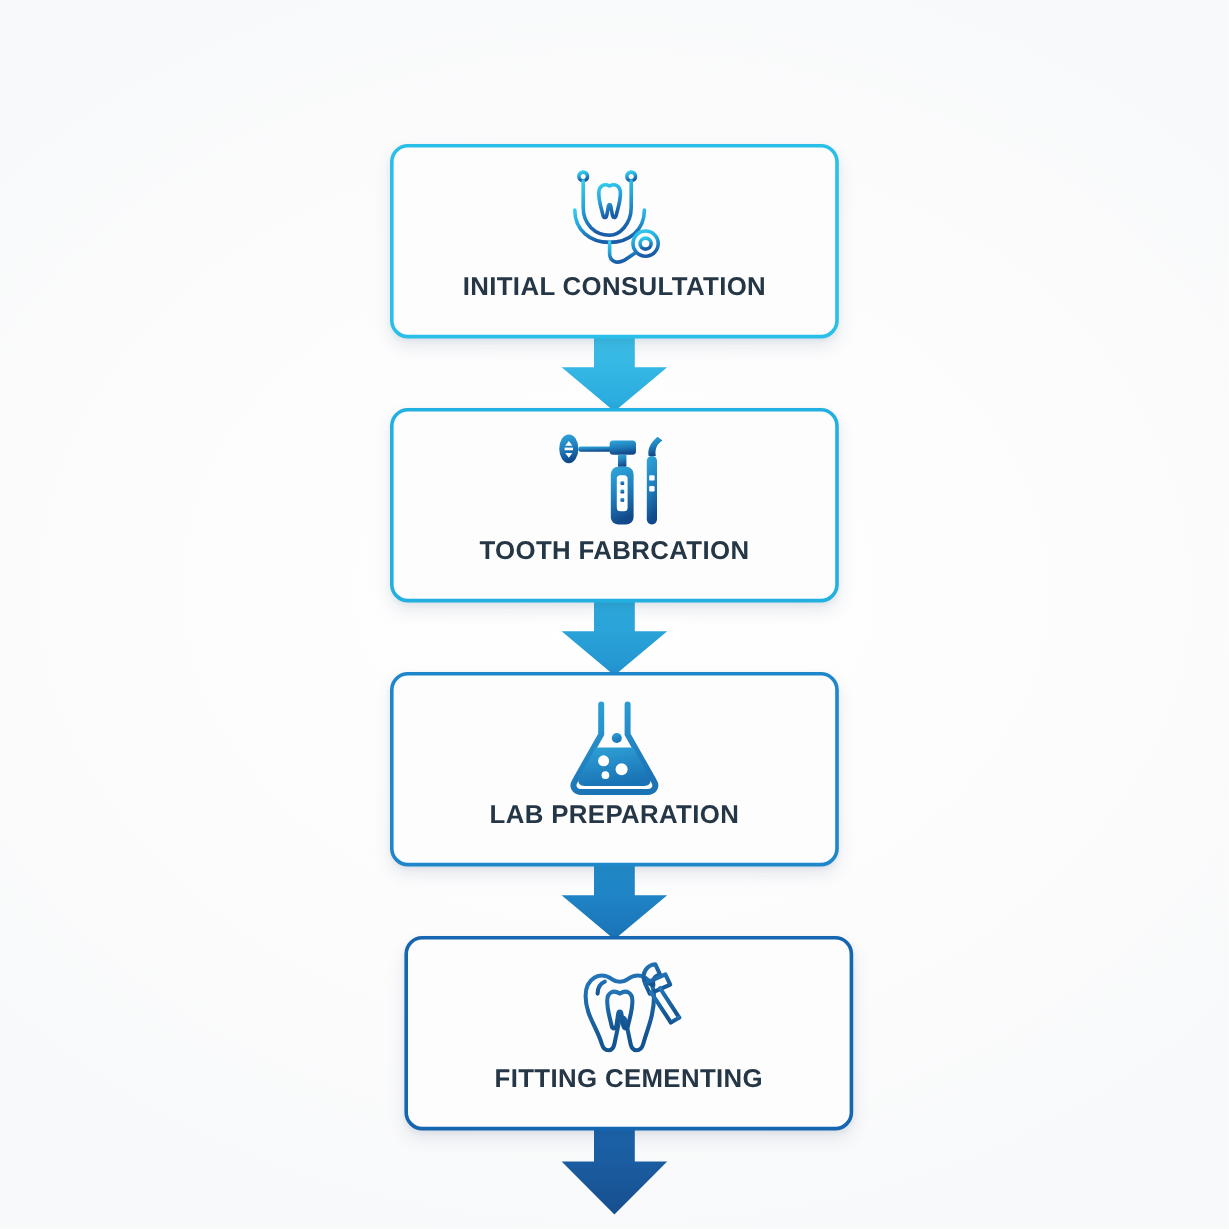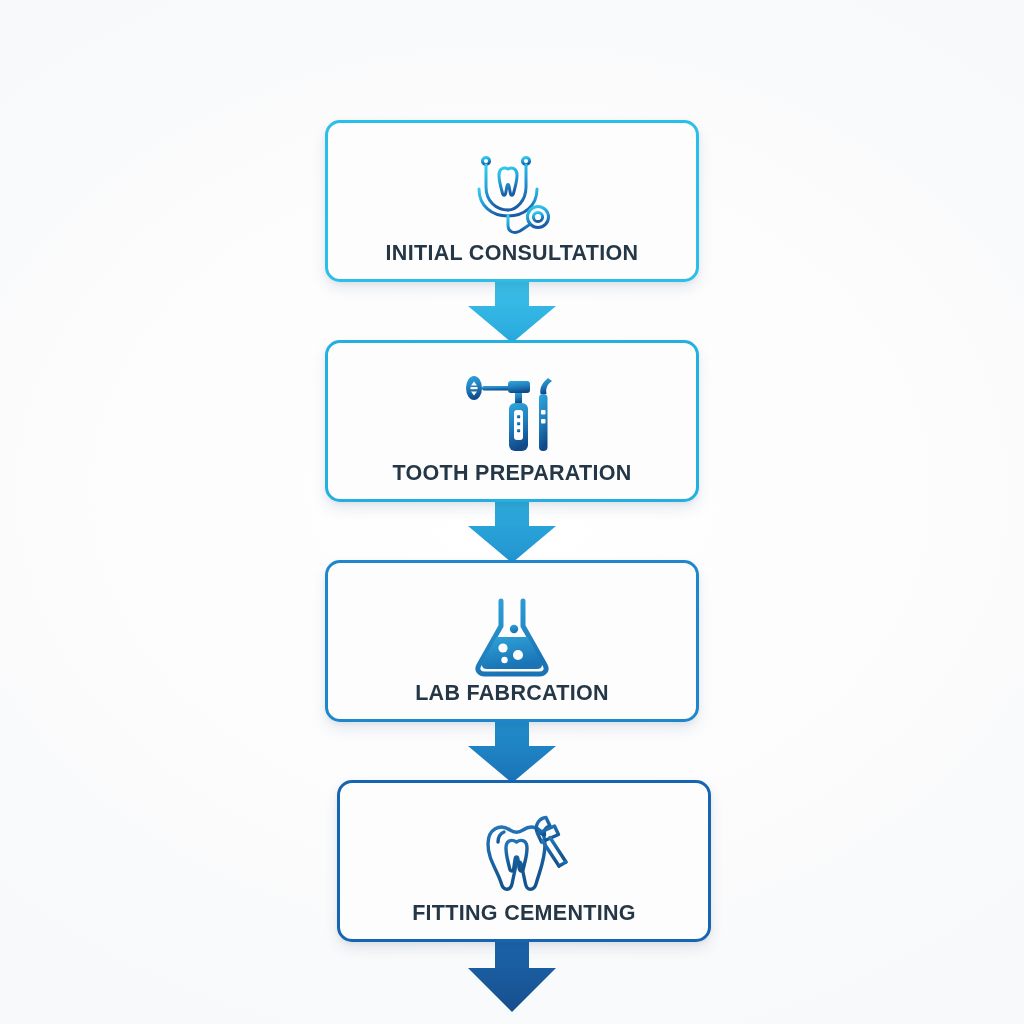--- a/index.html
+++ b/index.html
@@ -40,21 +40,21 @@
     width: 374px;
     height: 162px;
     background: #fdfdfd;
     border-radius: 15px;
     border: 3px solid #29bfe8;
     box-shadow: 0 7px 14px rgba(25, 60, 95, 0.10),
                 0 2px 4px rgba(25, 60, 95, 0.06);
     display: flex;
     flex-direction: column;
     align-items: center;
-    justify-content: center;
+    justify-content: flex-start;
     z-index: 3;
   }
 
   .icon-wrap {
     margin-top: 16px;
     height: 86px;
     display: flex;
     align-items: center;
     justify-content: center;
   }
@@ -174,21 +174,21 @@
             <rect x="79" y="36" width="4.5" height="4.5" rx="1"></rect>
             <rect x="79" y="45" width="4.5" height="4.5" rx="1"></rect>
           </g>
           <g fill="url(#g2)">
             <rect x="55" y="41" width="3.2" height="3.2" rx="1"></rect>
             <rect x="55" y="48" width="3.2" height="3.2" rx="1"></rect>
             <rect x="55" y="55" width="3.2" height="3.2" rx="1"></rect>
           </g>
         </svg>
       </div>
-      <div class="step-label">TOOTH PREPARATION</div>
+      <div class="step-label">TOOTH FABRCATION</div>
     </div>
 
     <div class="arrow-wrap">
       <svg width="110" height="66" viewBox="0 0 110 66">
         <defs>
           <linearGradient id="a2" x1="0" y1="0" x2="0" y2="1">
             <stop offset="0%" stop-color="#2fafe0"></stop>
             <stop offset="100%" stop-color="#2293cf"></stop>
           </linearGradient>
         </defs>
@@ -212,21 +212,21 @@
           </g>
 
           <path d="M26.5 44 L57.5 44 L71 68 C73.5 72.5 71.5 76 67 76 L17 76 C12.5 76 10.5 72.5 13 68 Z" fill="url(#g3)"></path>
 
           <circle cx="44" cy="36" r="4.2" fill="url(#g3)"></circle>
           <circle cx="33" cy="55" r="4.6" fill="#ffffff"></circle>
           <circle cx="48" cy="62" r="5" fill="#ffffff"></circle>
           <circle cx="34.5" cy="67" r="3.2" fill="#ffffff"></circle>
         </svg>
       </div>
-      <div class="step-label">LAB FABRCATION</div>
+      <div class="step-label">LAB PREPARATION</div>
     </div>
 
     <div class="arrow-wrap">
       <svg width="110" height="66" viewBox="0 0 110 66">
         <defs>
           <linearGradient id="a3" x1="0" y1="0" x2="0" y2="1">
             <stop offset="0%" stop-color="#2391cf"></stop>
             <stop offset="100%" stop-color="#1a73b6"></stop>
           </linearGradient>
         </defs>

